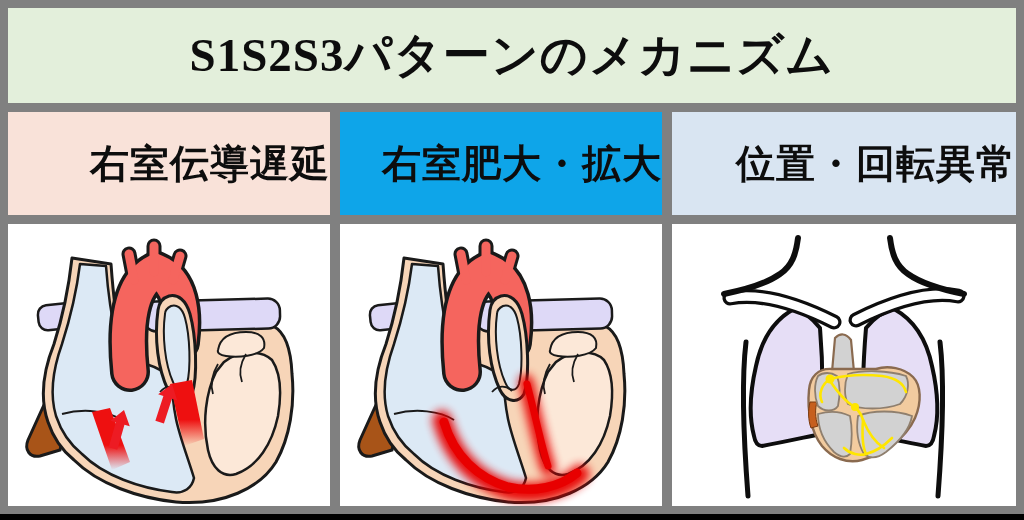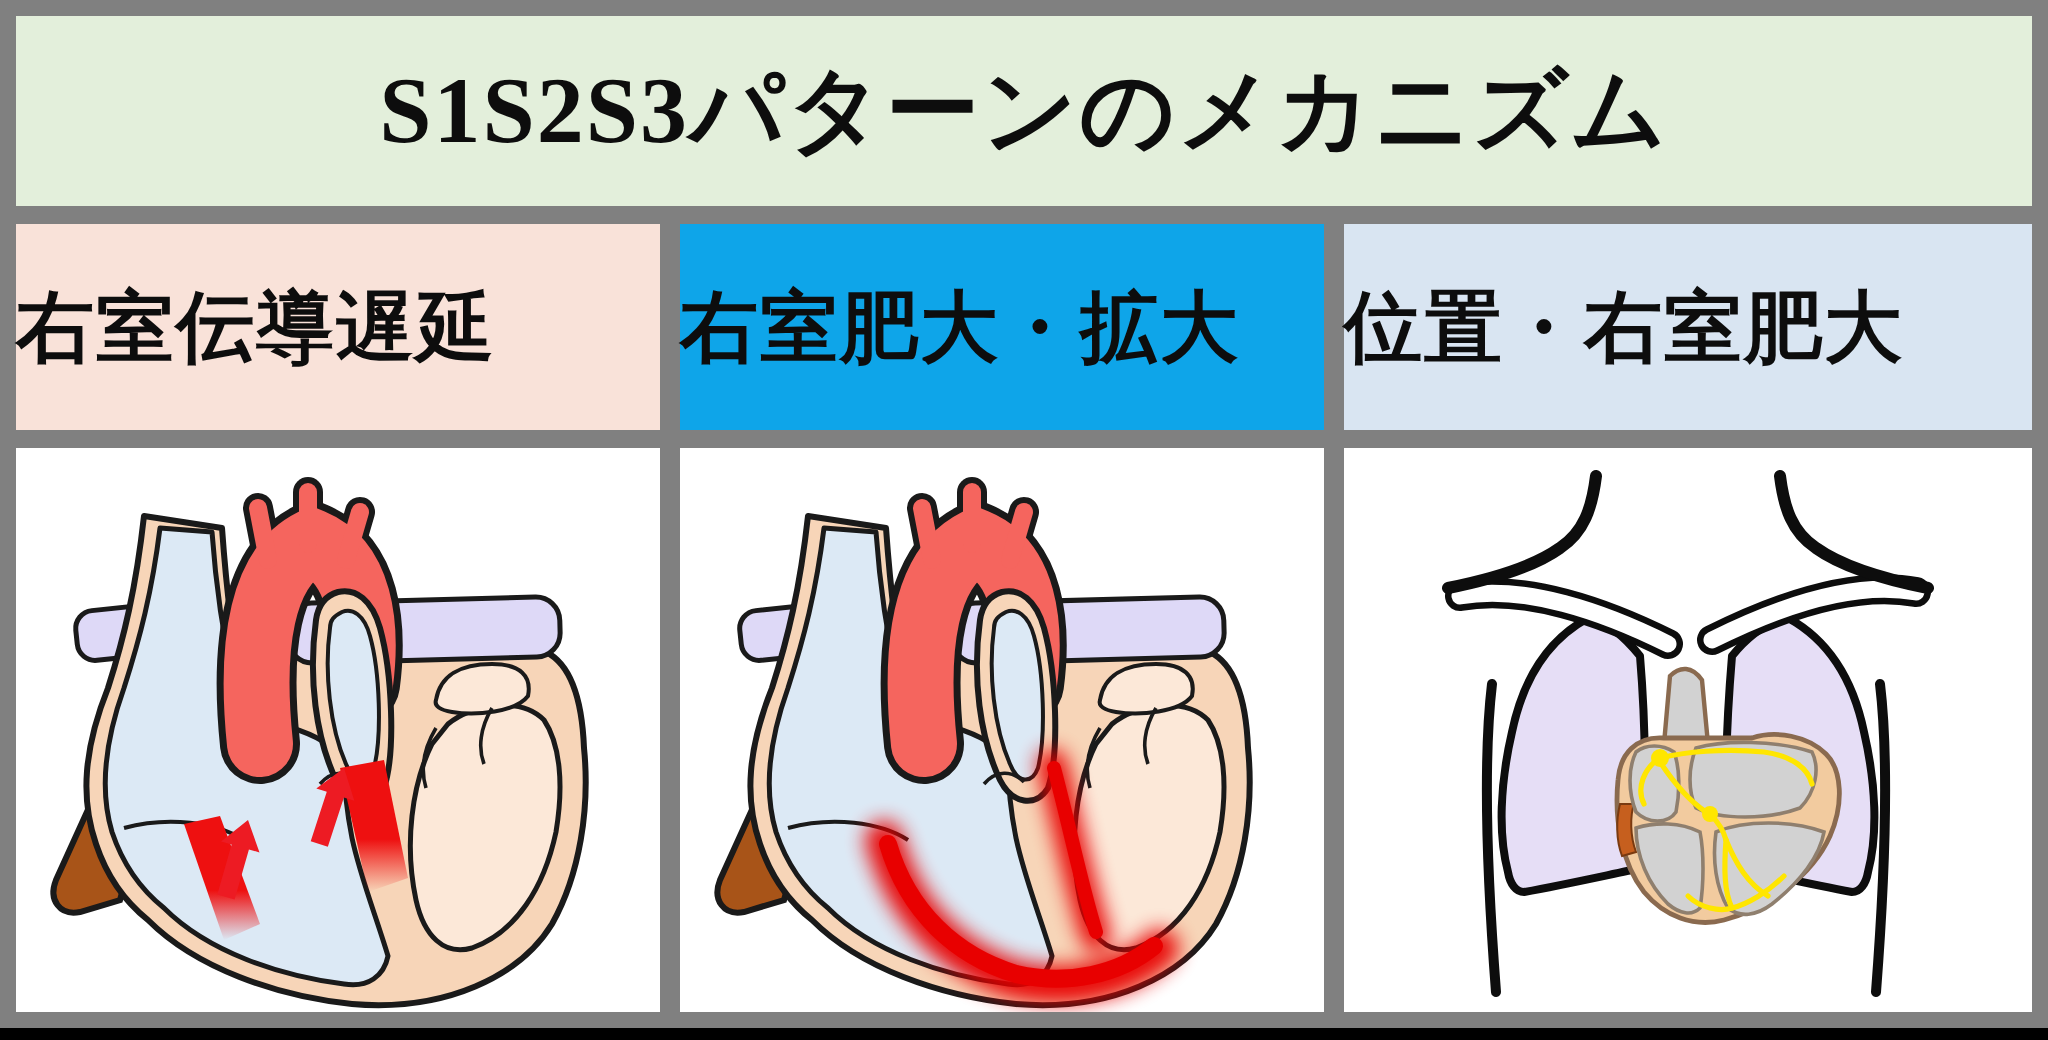--- a/index.html
+++ b/index.html
@@ -16,21 +16,21 @@
   }
   .title-cell{
     grid-column:1 / span 3;background:#e3efdb;
     display:flex;align-items:center;justify-content:center;
   }
   .title-text{
     font-family:"Liberation Serif","DejaVu Serif",serif;
     font-weight:bold;font-size:47px;color:#0d0d0d;letter-spacing:1px;white-space:nowrap;
   }
   .header-cell{
-    display:flex;align-items:center;justify-content:flex-start;
+    display:flex;align-items:center;justify-content:flex-end;
   }
   .header-text{
     font-weight:bold;font-size:39px;color:#0d0d0d;letter-spacing:1px;white-space:nowrap;
   }
   .panel{
     background:#ffffff;display:flex;align-items:center;justify-content:center;overflow:hidden;
   }
   .panel svg{display:block;width:100%;height:100%;}
   .black-strip{position:absolute;left:0;right:0;bottom:0;height:6px;background:#000;}
 </style>
@@ -44,21 +44,21 @@
       <div class="title-text">S1S2S3パターンのメカニズム</div>
     </div>
 
     <div class="header-cell" style="background: rgb(249, 226, 217);">
       <div class="header-text">右室伝導遅延</div>
     </div>
     <div class="header-cell" style="background: #0ea5e9;">
       <div class="header-text">右室肥大・拡大</div>
     </div>
     <div class="header-cell" style="background: rgb(217, 229, 242);">
-      <div class="header-text">位置・右室肥大</div>
+      <div class="header-text">位置・回転異常</div>
     </div>
 
     <div class="panel">
       <svg viewBox="0 0 322 282" aria-hidden="true">
         <defs>
           <linearGradient id="fadeRed" x1="0" y1="0" x2="0" y2="1">
             <stop offset="0" stop-color="#ee1010"></stop>
             <stop offset="0.6" stop-color="#ee1010"></stop>
             <stop offset="1" stop-color="#ee1010" stop-opacity="0"></stop>
           </linearGradient>

